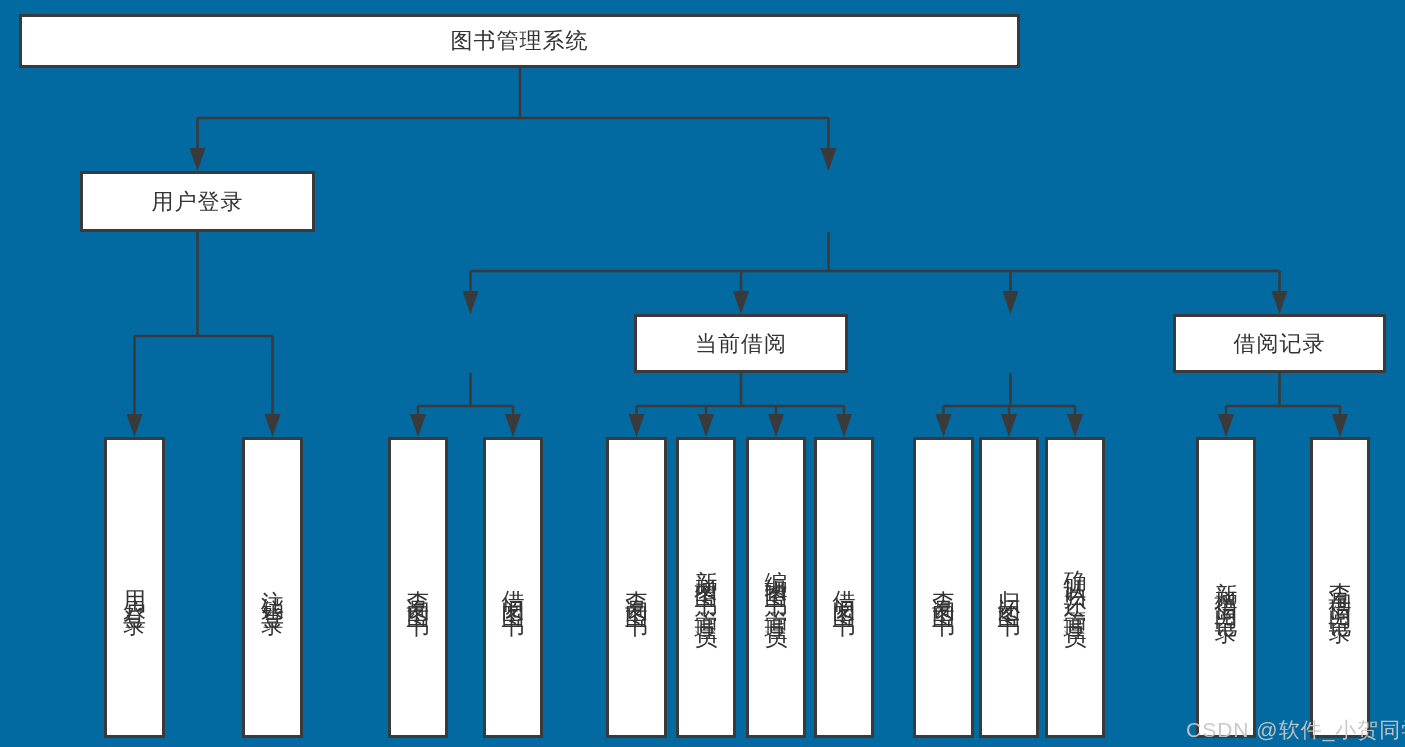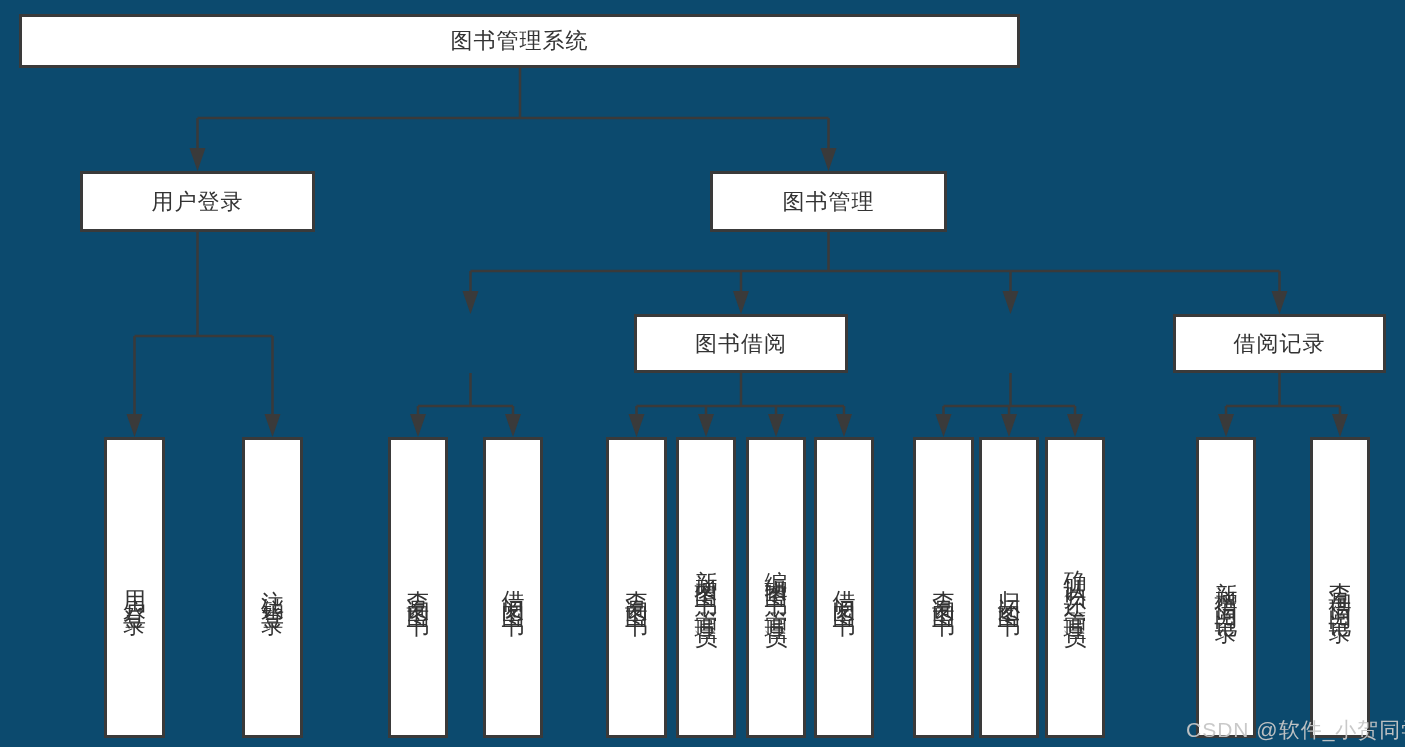--- a/index.html
+++ b/index.html
@@ -1,20 +1,20 @@
 <!DOCTYPE html>
 <html><head>
 <meta charset="utf-8">
 <style>
   html, body { margin: 0; padding: 0; background: #ffffff; }
   #canvas {
     position: relative;
     width: 1405px;
     height: 747px;
-    background: #0c4a6e;
+    background: #0369a1;
     font-family: "Liberation Sans", "DejaVu Sans", sans-serif;
     overflow: hidden;
   }
   #wires {
     position: absolute;
     left: 0; top: 0;
     width: 1405px; height: 747px;
     pointer-events: none;
     z-index: 1;
   }
@@ -93,23 +93,22 @@
       <polygon points="1009,437 1001,414 1017,414"></polygon>
       <polygon points="1075,437 1067,414 1083,414"></polygon>
       <polygon points="1226,437 1218,414 1234,414"></polygon>
       <polygon points="1340,437 1332,414 1348,414"></polygon>
     </g>
   </svg>
 
   <div class="node hnode" style="left:19px; top:14px; width:1001px; height:54px;">图书管理系统</div>
 
   <div class="node hnode" style="left:80px; top:171px; width:235px; height:61px;">用户登录</div>
-  <div class="node hnode" style="left:710px; top:171px; width:237px; height:61px;">图书管理</div>
 
-  <div class="node hnode" style="left:634px; top:314px; width:214px; height:59px;">图书借阅</div>
+  <div class="node hnode" style="left:634px; top:314px; width:214px; height:59px;">当前借阅</div>
   <div class="node hnode" style="left:1173px; top:314px; width:213px; height:59px;">借阅记录</div>
 
   <div class="node vnode" style="left:104px; top:437px; width:61px; height:301px;">
     <span class="vtext">用户登录</span>
   </div>
   <div class="node vnode" style="left:242px; top:437px; width:61px; height:301px;">
     <span class="vtext">注销登录</span>
   </div>
 
   <div class="node vnode" style="left:388px; top:437px; width:60px; height:301px;">

